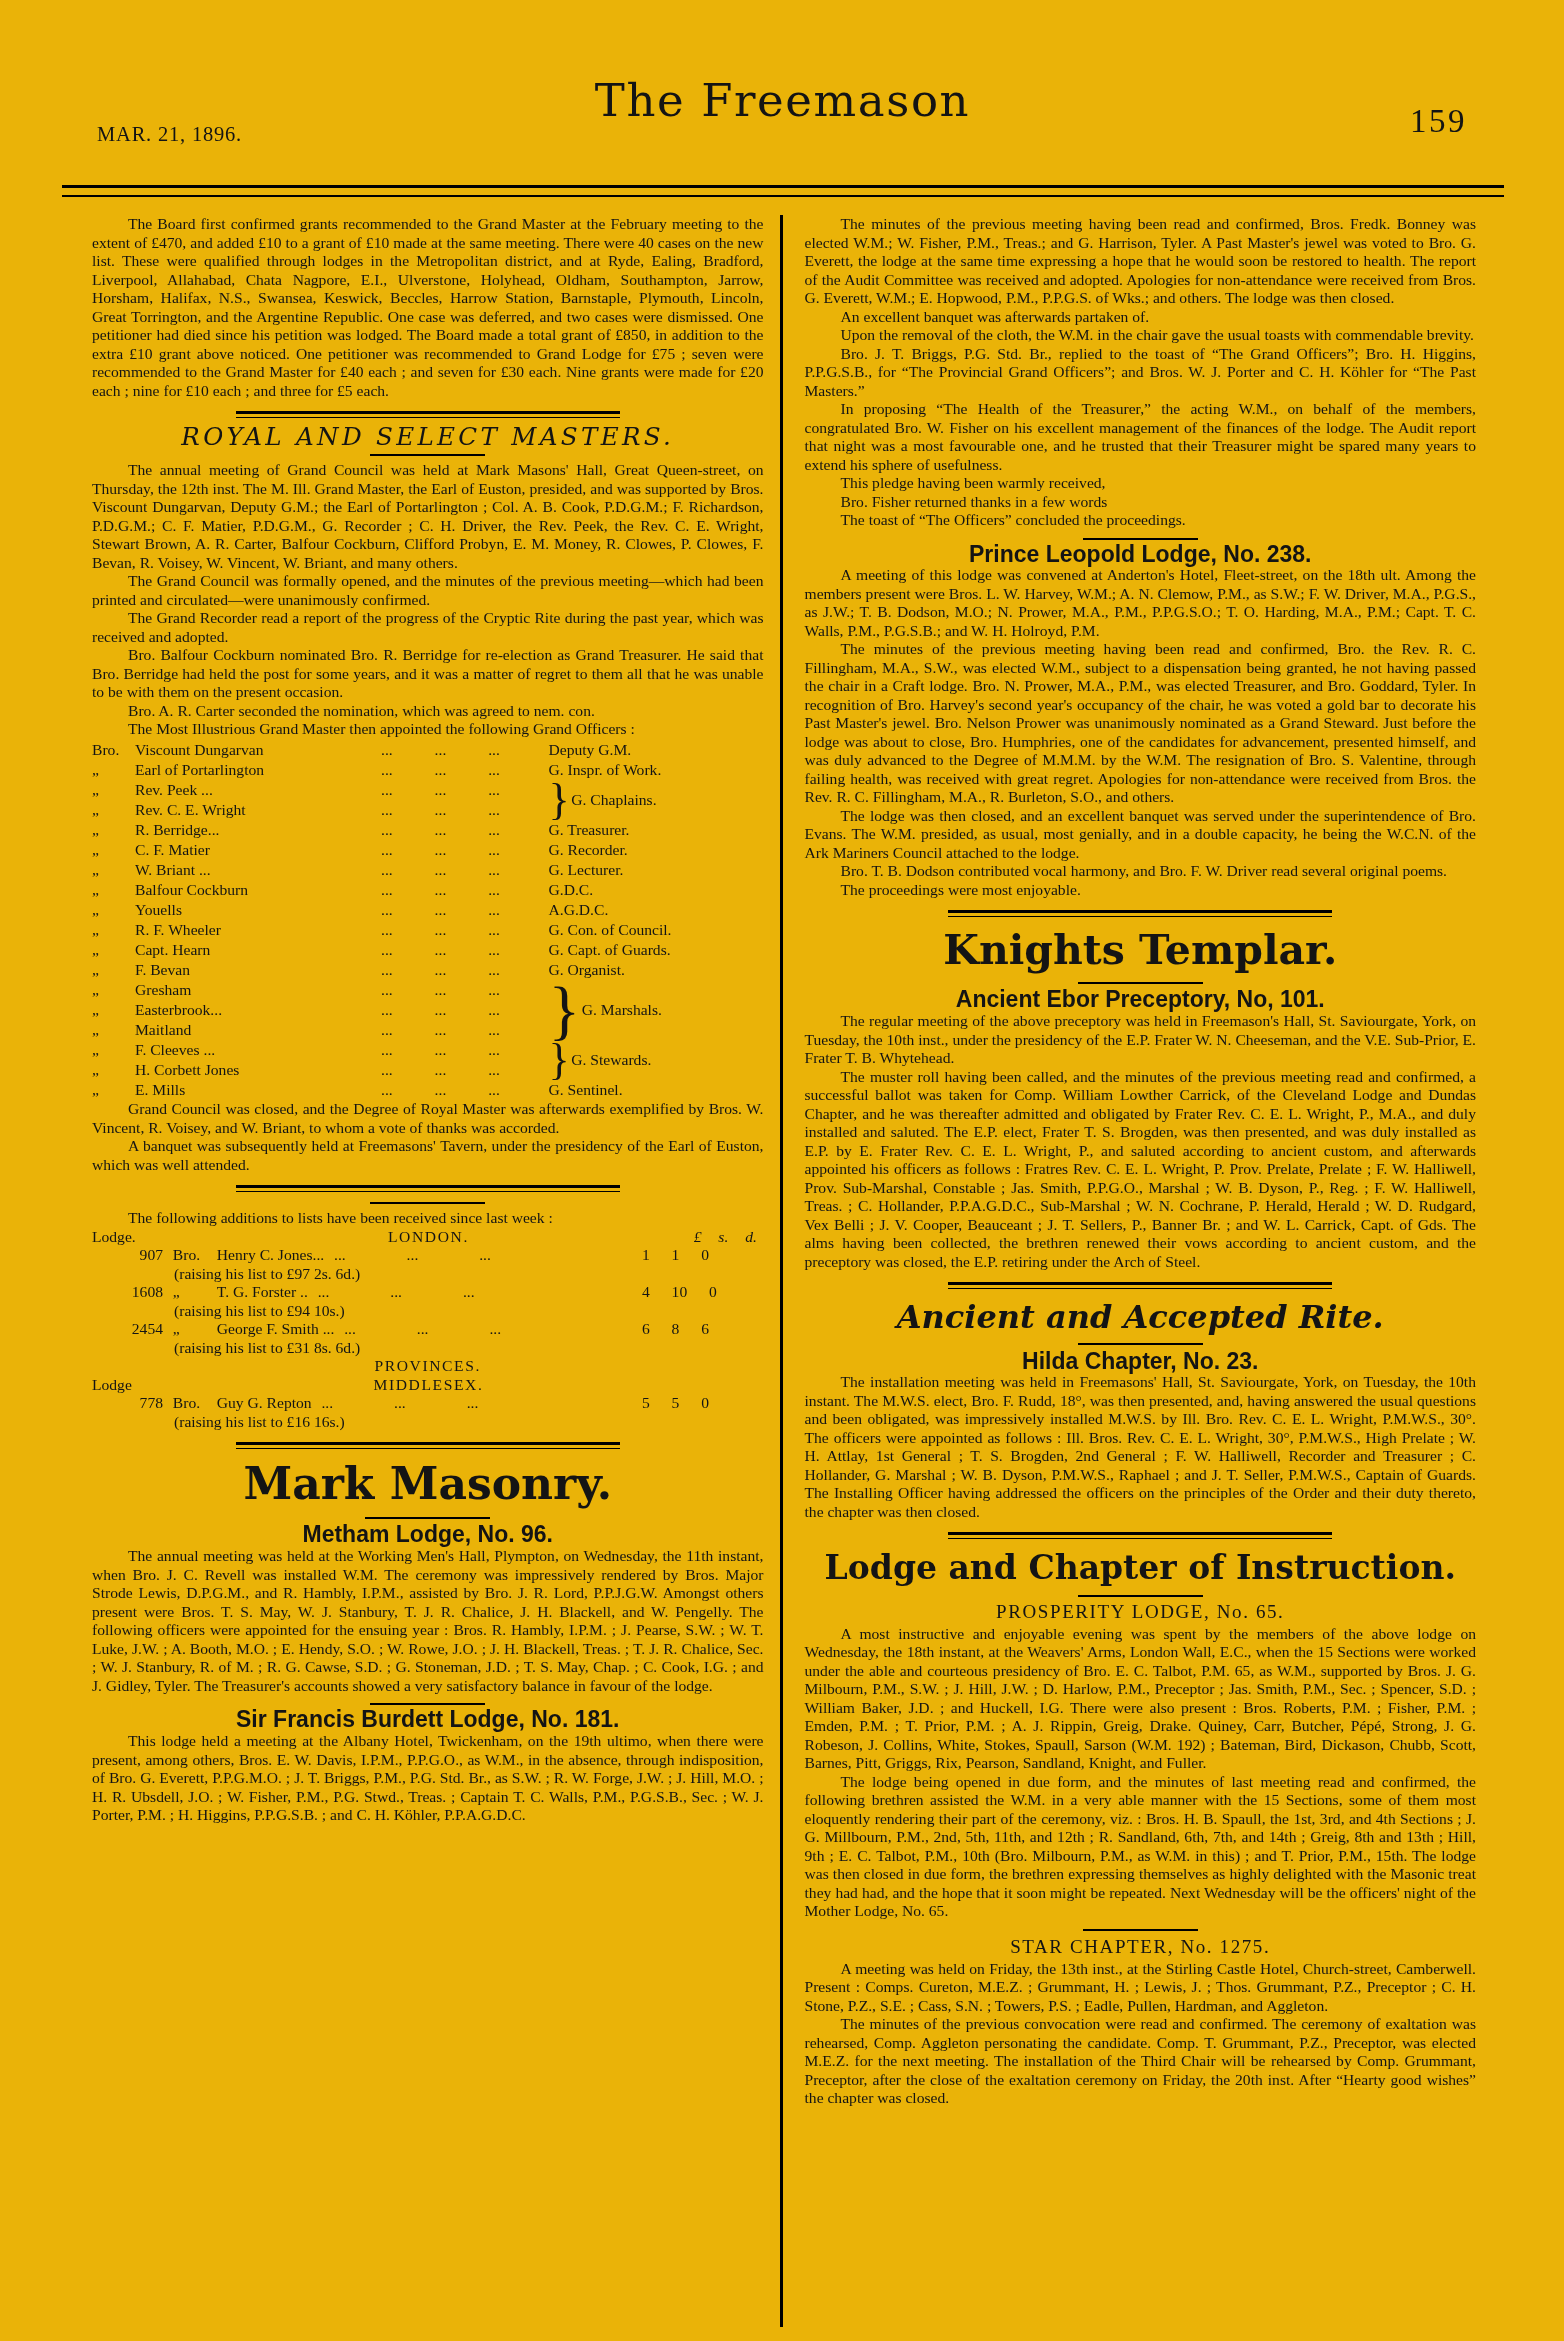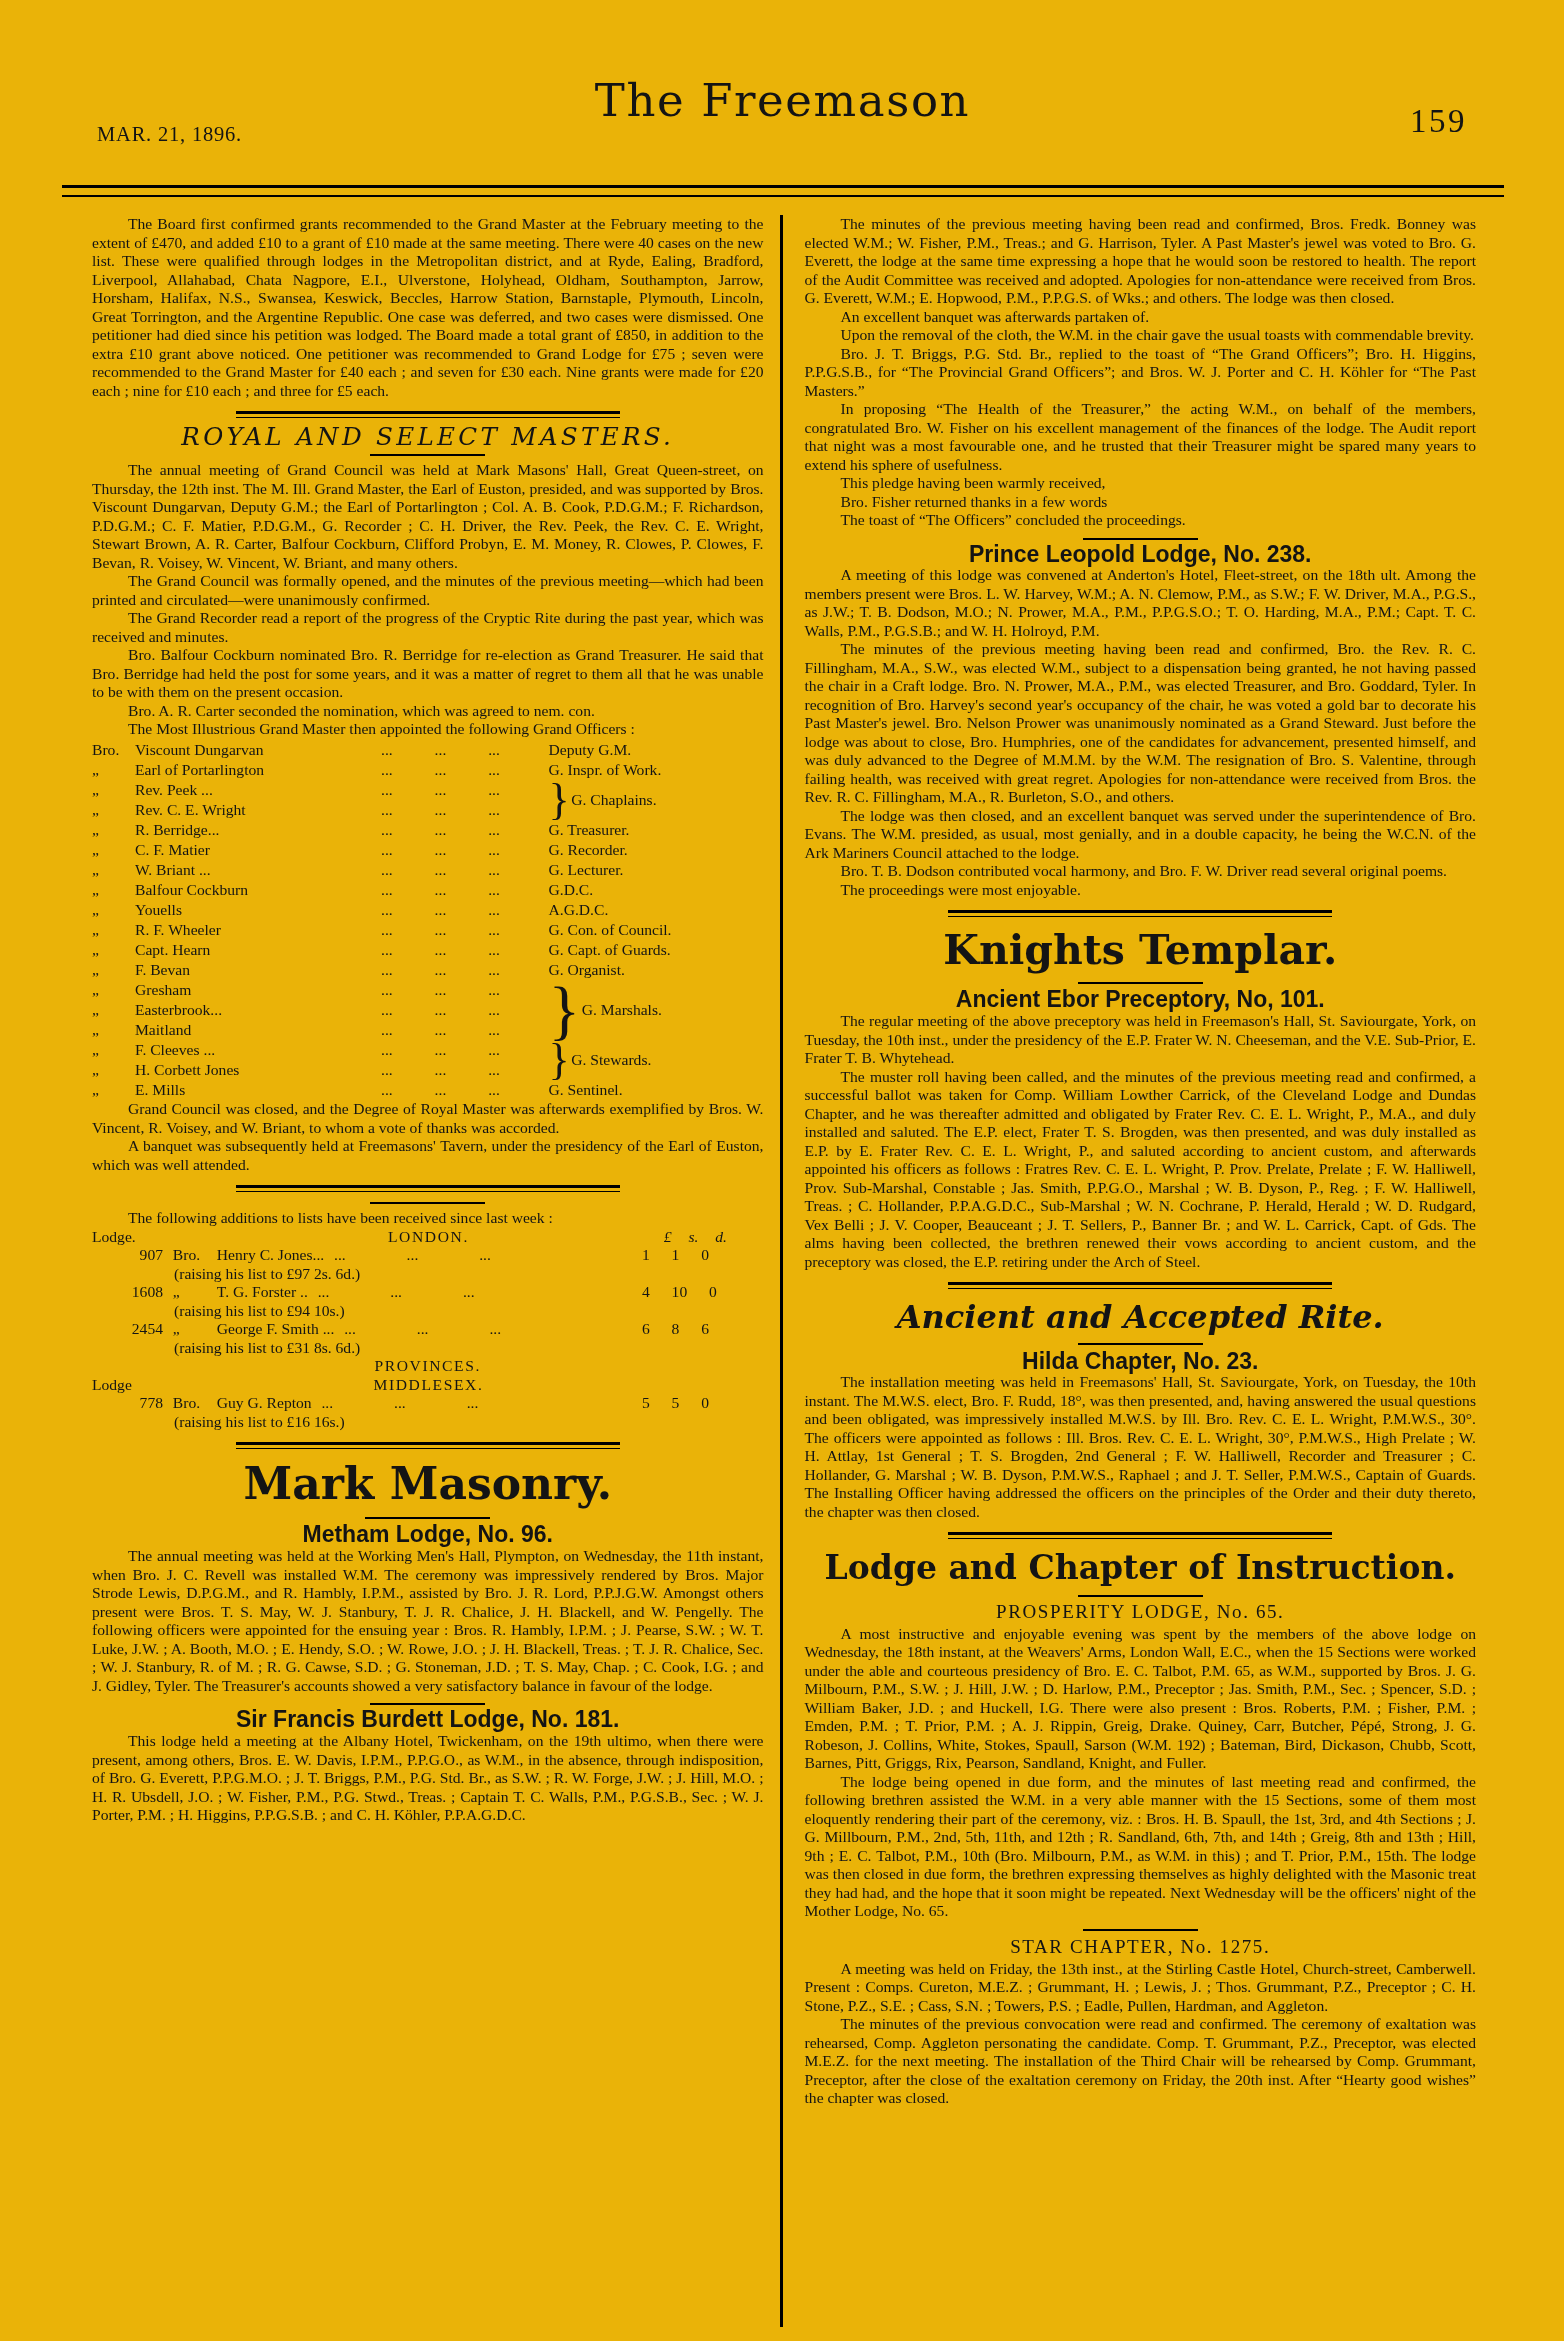--- a/index.html
+++ b/index.html
@@ -42,21 +42,21 @@
   td.off{width:215px;white-space:nowrap;}
   td.off.grp{vertical-align:middle;}
   .gwrap{display:flex;align-items:center;gap:1.6px;}
   .brace{font-weight:400;line-height:0.85;}
   .b2{font-size:44px;}
   .b3{font-size:66px;}
   
   .don-head{display:flex;align-items:baseline;}
   .dh-lodge{width:131px;}
   .dh-region{flex:1;text-align:center;letter-spacing:1.6px;}
-  .dh-cur{width:123px;text-align:center;word-spacing:13px;padding-right:6.6px;font-style:italic;}
+  .dh-cur{width:123px;text-align:right;word-spacing:13px;padding-right:6.6px;font-style:italic;}
   .don-row{display:flex;}
   .dr-num{width:71px;text-align:right;padding-right:9.8px;}
   .dr-pre{width:44px;}
   .dr-name{white-space:nowrap;}
   .dr-ld{flex:1;word-spacing:57px;padding-left:9.8px;white-space:nowrap;overflow:hidden;}
   .dr-amt{width:115px;word-spacing:18px;padding-right:6.6px;}
   .don-note{text-align:left;width:525px;margin-left:82px;}
   .don-mid{text-align:center;letter-spacing:1.6px;}
 </style>
 </head>
@@ -75,21 +75,21 @@
     <div class="col">
 
       <p class="para">The Board first confirmed grants recommended to the Grand Master at the February meeting to the extent of £470, and added £10 to a grant of £10 made at the same meeting.  There were 40 cases on the new list. These were qualified through lodges in the Metropolitan district, and at Ryde, Ealing, Bradford, Liverpool, Allahabad, Chata Nagpore, E.I., Ulverstone, Holyhead, Oldham, Southampton, Jarrow, Horsham, Halifax, N.S., Swansea, Keswick, Beccles, Harrow Station, Barnstaple, Plymouth, Lincoln, Great Torrington, and the Argentine Republic.  One case was deferred, and two cases were dismissed.  One petitioner had died since his petition was lodged.  The Board made a total grant of £850, in addition to the extra £10 grant above noticed.  One petitioner was recommended to Grand Lodge for £75 ;  seven were recommended to the Grand Master for £40 each ;  and seven for £30 each.  Nine grants were made for £20 each ;  nine for £10 each ; and three for £5 each.</p>
 
       <div class="div-double"></div>
       <div class="h-italic">ROYAL AND SELECT MASTERS.</div>
       <div class="rule-tiny"></div>
 
       <p class="para">The annual meeting of Grand Council was held at Mark Masons' Hall, Great Queen-street, on Thursday, the 12th inst.  The M. Ill. Grand Master, the Earl of Euston, presided, and was supported by Bros. Viscount Dungarvan, Deputy G.M.;  the Earl of Portarlington ;  Col. A. B. Cook, P.D.G.M.;  F. Richardson, P.D.G.M.;  C. F. Matier, P.D.G.M., G. Recorder ;  C. H. Driver, the Rev. Peek, the Rev. C. E. Wright, Stewart Brown, A. R. Carter, Balfour Cockburn, Clifford Probyn, E. M. Money, R. Clowes, P. Clowes, F. Bevan, R. Voisey, W. Vincent, W. Briant, and many others.</p>
       <p class="para">The Grand Council was formally opened, and the minutes of the previous meeting—which had been printed and circulated—were unanimously confirmed.</p>
-      <p class="para">The Grand Recorder read a report of the progress of the Cryptic Rite during the past year, which was received and minutes.</p>
+      <p class="para">The Grand Recorder read a report of the progress of the Cryptic Rite during the past year, which was received and adopted.</p>
       <p class="para">Bro. Balfour Cockburn nominated Bro. R. Berridge for re-election as Grand Treasurer.   He said that Bro. Berridge had held the post for some years, and it was a matter of regret to them all that he was unable to be with them on the present occasion.</p>
       <p class="para">Bro. A. R. Carter seconded the nomination, which was agreed to nem. con.</p>
       <p class="para">The Most Illustrious Grand Master then appointed the following Grand Officers :</p>
 
       <table class="officers">
         <tbody>
             <tr>
           <td class="pre">Bro.</td>
           <td class="nm">Viscount Dungarvan</td>
           <td class="ld">... ... ...</td>

